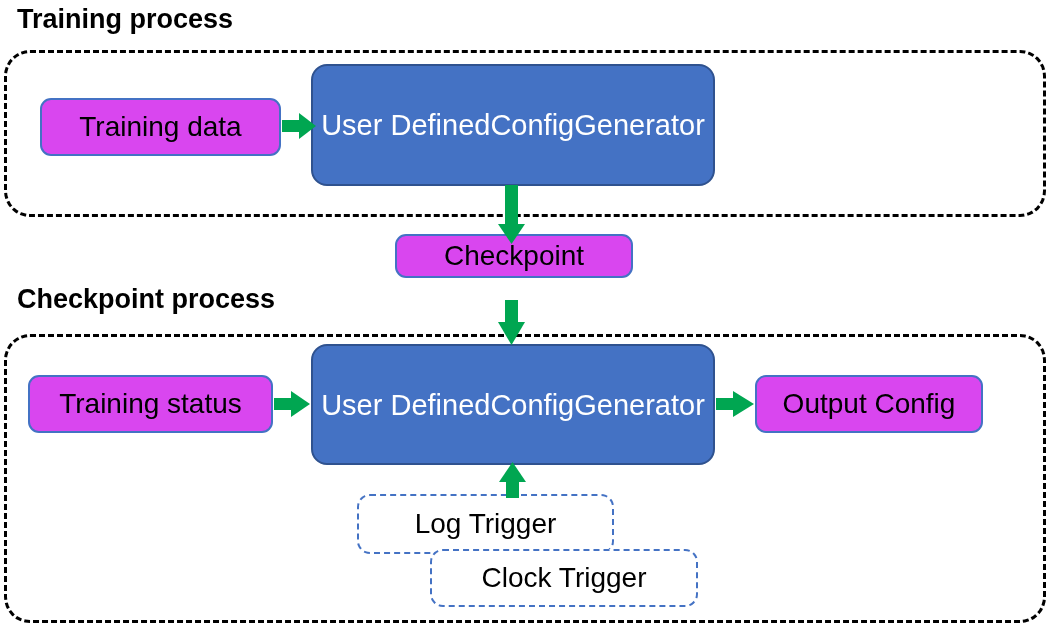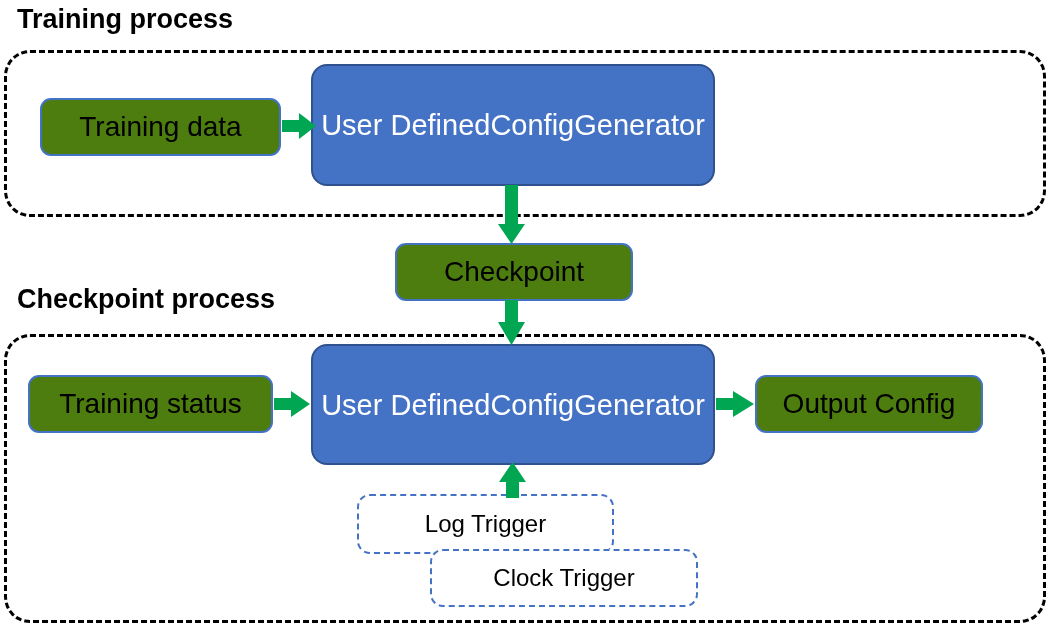--- a/index.html
+++ b/index.html
@@ -39,34 +39,34 @@
     box-sizing: border-box;
     background: transparent;
   }
   #container-training  { left: 4px;  top: 50px;  width: 1042px; height: 167px; }
   #container-inference { left: 4px;  top: 334px; width: 1042px; height: 289px; }
 
   
   .node-box {
     position: absolute;
     box-sizing: border-box;
-    background: #4d7c0f;
+    background: #d946ef;
     border: 2px solid #4472C4;
     border-radius: 11px;
     display: flex;
     align-items: center;
     justify-content: center;
     color: #000000;
     font-size: 28px;
     line-height: 30px;
     white-space: nowrap;
     z-index: 3;
   }
   #box-training-data  { left: 40px;  top: 98px;  width: 241px; height: 58px; }
-  #box-checkpoint     { left: 395px; top: 243px; width: 238px; height: 58px; }
+  #box-checkpoint     { left: 395px; top: 234px; width: 238px; height: 44px; }
   #box-current-status { left: 28px;  top: 375px; width: 245px; height: 58px; }
   #box-output-config  { left: 755px; top: 375px; width: 228px; height: 58px; }
 
   
   .generator-box {
     position: absolute;
     box-sizing: border-box;
     background: #4472C4;
     border: 2px solid #2F528F;
     border-radius: 16px;
@@ -87,21 +87,21 @@
   .trigger-box {
     position: absolute;
     box-sizing: border-box;
     background: #ffffff;
     border: 2px dashed #4472C4;
     border-radius: 13px;
     display: flex;
     align-items: center;
     justify-content: center;
     color: #000000;
-    font-size: 24px;
+    font-size: 28px;
     line-height: 30px;
     white-space: nowrap;
   }
   #box-log-trigger   { left: 357px; top: 494px; width: 257px; height: 60px; z-index: 2; }
   #box-clock-trigger { left: 430px; top: 549px; width: 268px; height: 58px; z-index: 4; }
 
   
   #arrow-layer {
     position: absolute;
     left: 0;

